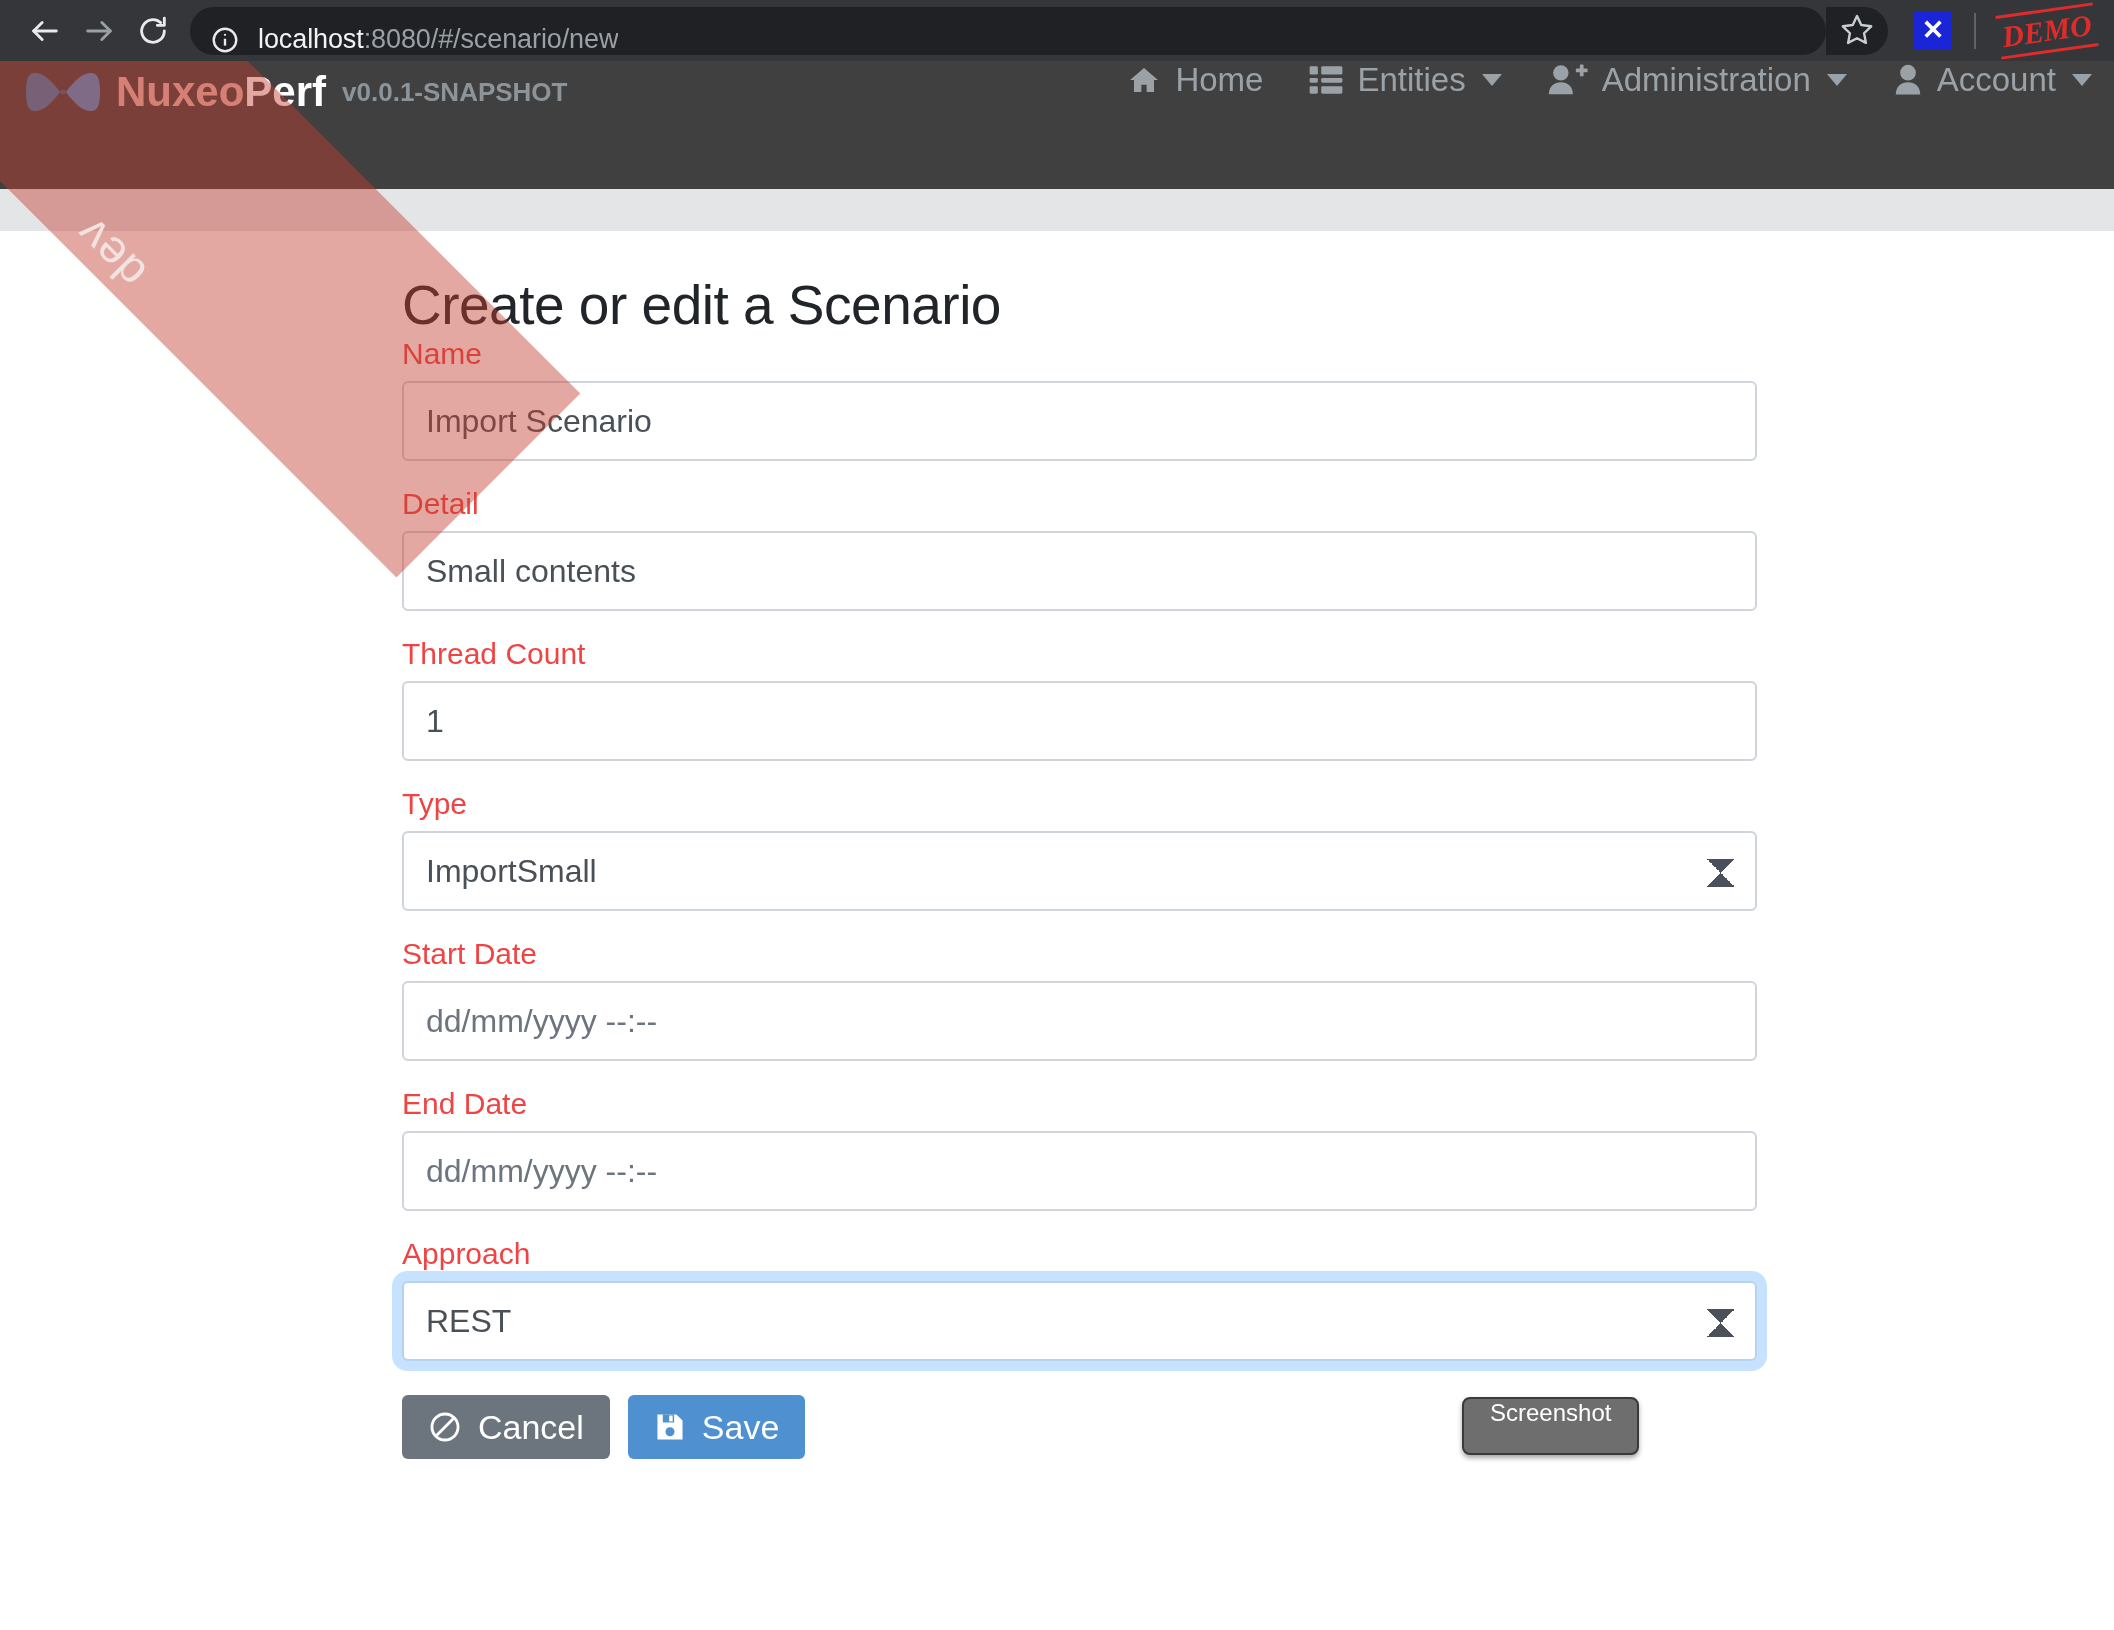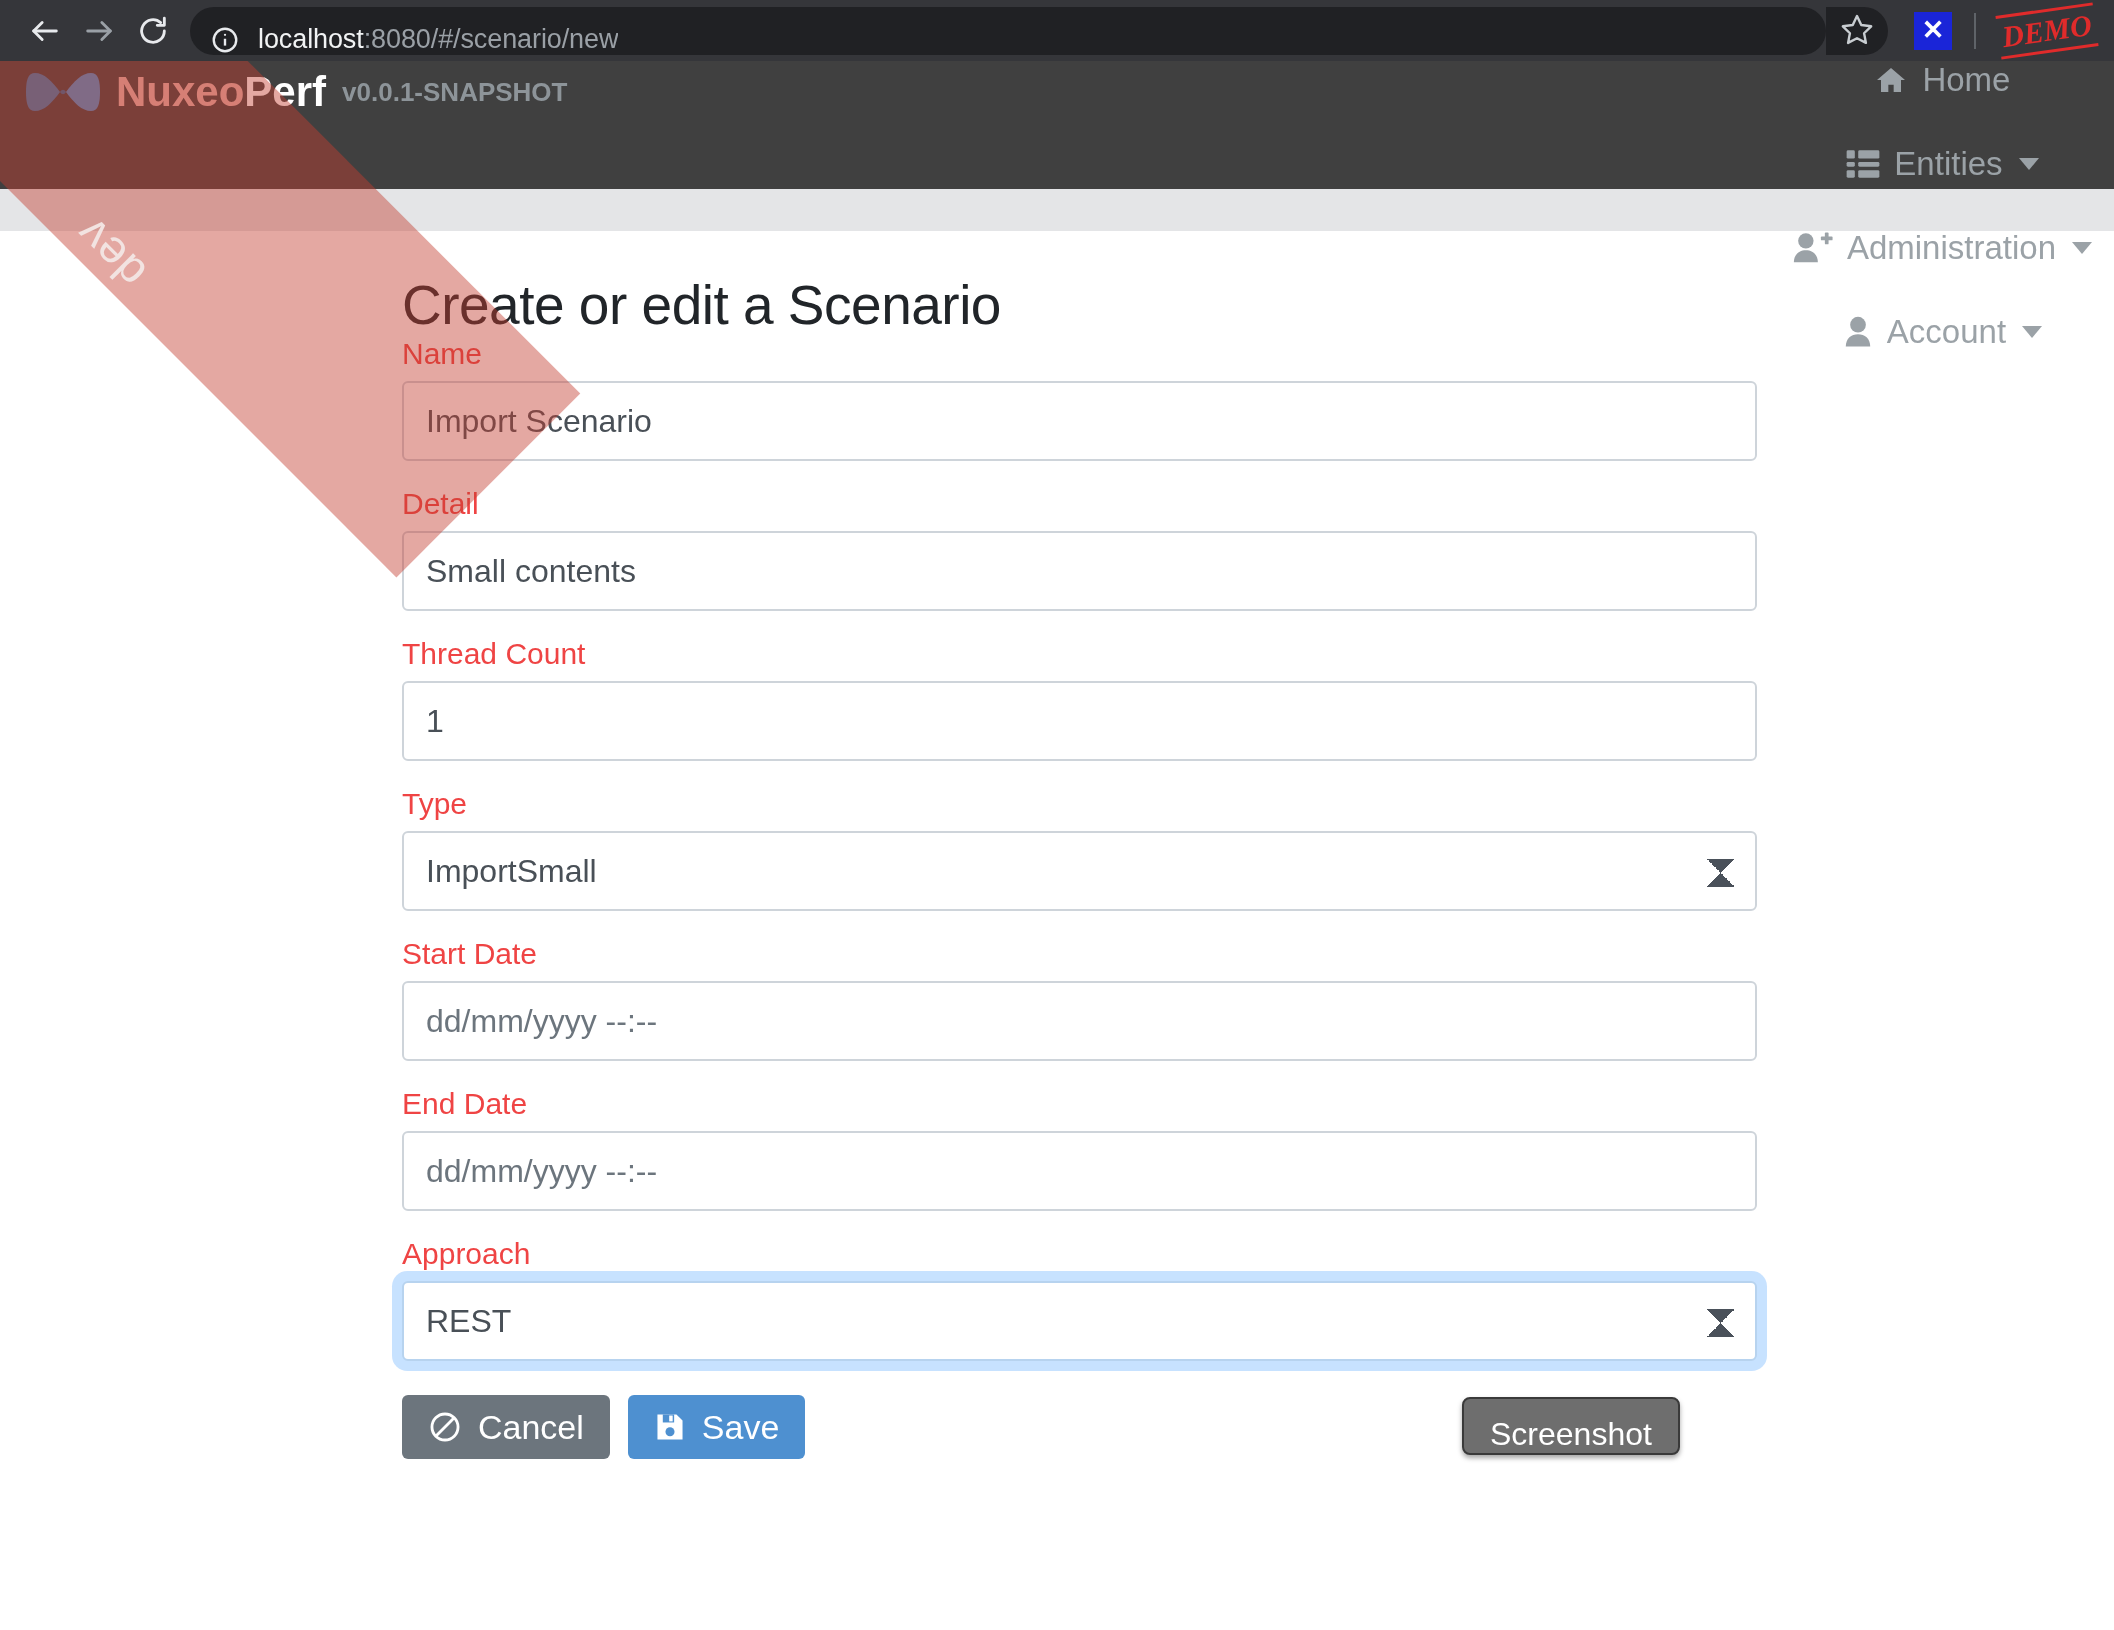--- a/index.html
+++ b/index.html
@@ -104,21 +104,20 @@
   .brand-version {
     color: #8d9499;
     font-size: 26px; font-weight: bold;
     margin-left: 16px;
     white-space: nowrap;
   }
   .nav-links {
     margin-left: auto;
     display: flex; align-items: center;
     gap: 46px;
-    flex-direction: column;
   }
   .nav-link {
     display: flex; align-items: center;
     color: #9ba2a7;
     font-size: 33px;
     white-space: nowrap;
   }
   .nav-link .nl-icon { margin-right: 14px; display: flex; align-items: center; }
   .caret {
     width: 0; height: 0;
@@ -230,26 +229,26 @@
   .btn-primary { background: #4e90d0; margin-left: 18px; }
 
   .screenshot-btn {
     position: absolute;
     left: 1060px;
     top: 2px;
     height: 58px;
     padding: 0 26px;
     background: #6e6e6e;
     color: #ffffff;
-    font-size: 32px;
+    font-size: 24px;
     font-family: "Liberation Sans", sans-serif;
     border: 2px solid #3a3a3a;
     border-radius: 8px;
     box-shadow: 0 3px 5px rgba(0,0,0,0.35);
-    display: flex; align-items: flex-end; justify-content: center;
+    display: flex; align-items: flex-start; justify-content: center;
     cursor: pointer;
   }
 </style>
 </head>
 <body>
 
 <div class="browser-chrome">
 
   <div class="nav-btn">
     <span>

